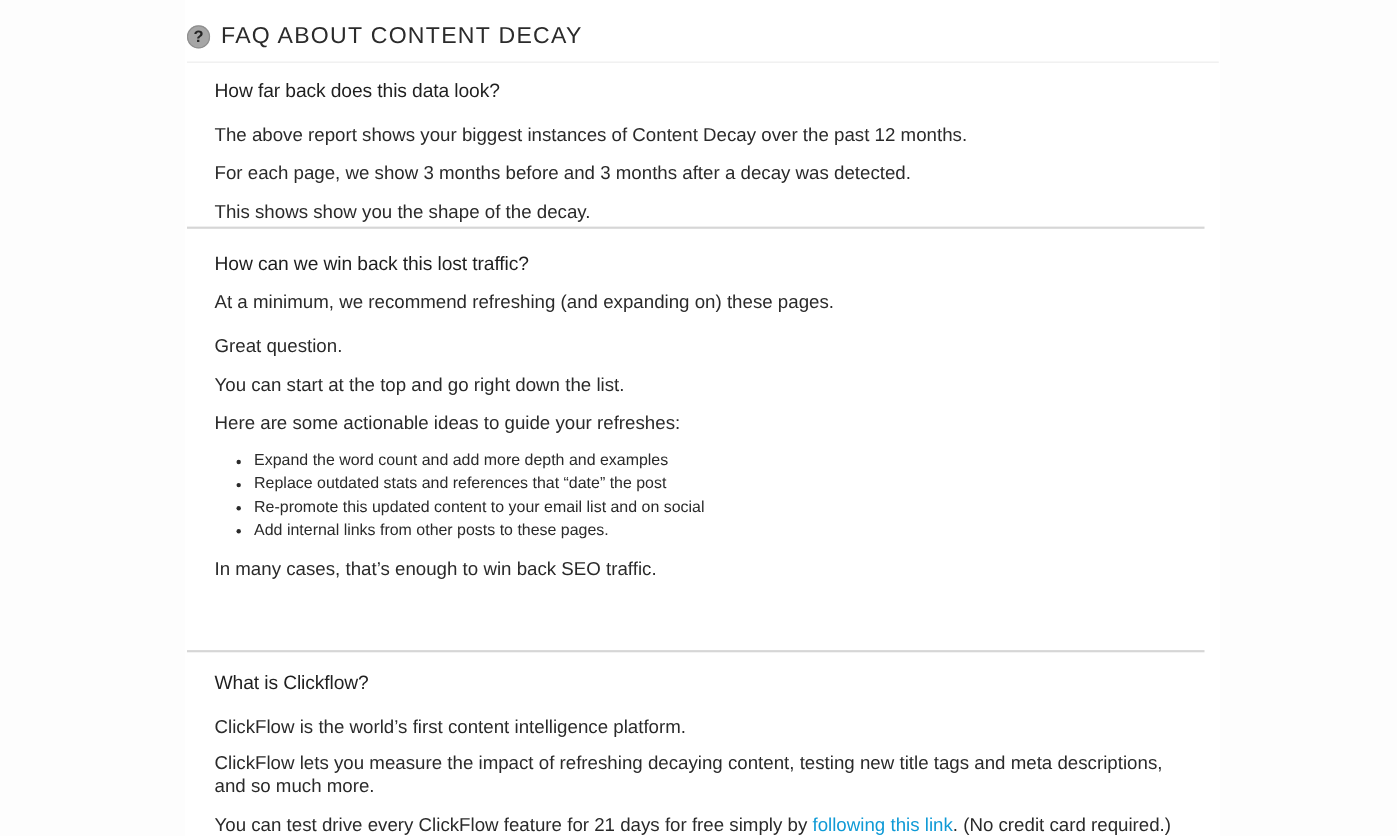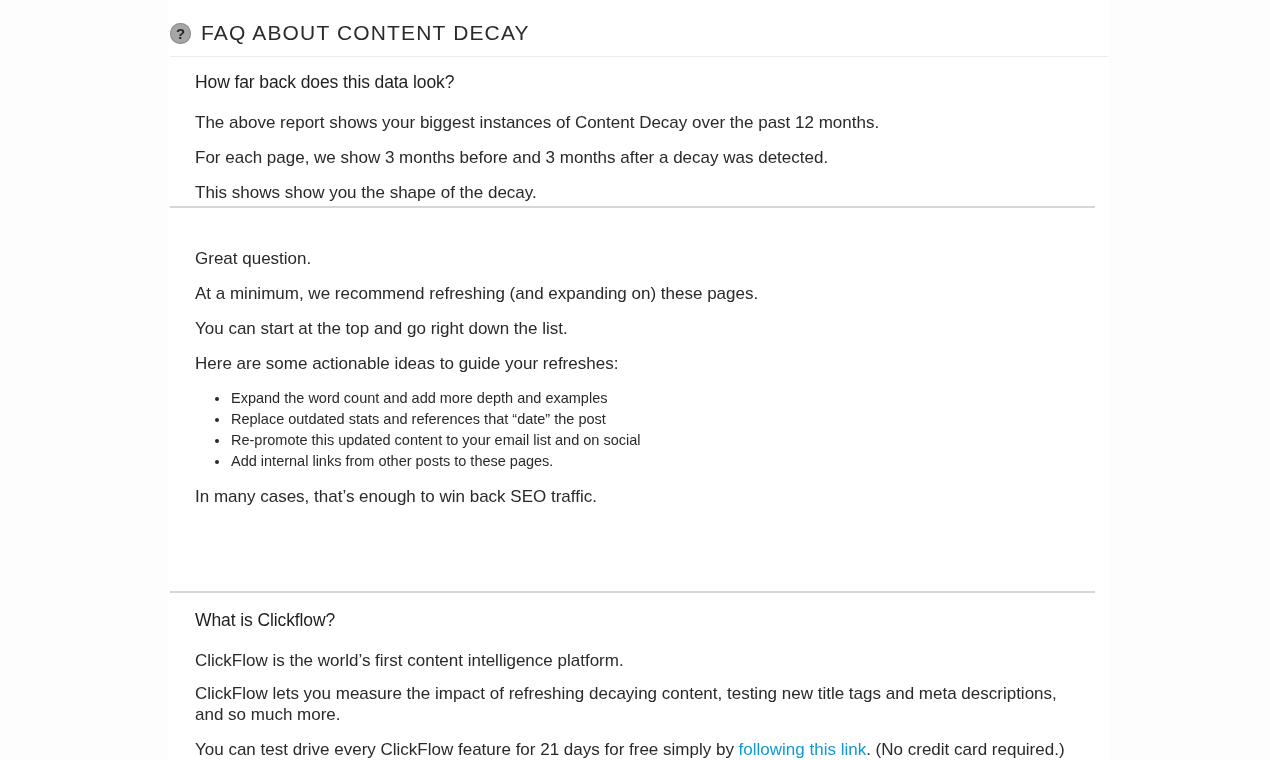--- a/index.html
+++ b/index.html
@@ -164,22 +164,23 @@
     <div class="section" style="top:72px;">
       <h2 class="q">How far back does this data look?</h2>
       <p class="a" style="margin-top:19px;">The above report shows your biggest instances of Content Decay over the past 12 months.</p>
       <p class="a" style="margin-top:14px;">For each page, we show 3 months before and 3 months after a decay was detected.</p>
       <p class="a" style="margin-top:14px;">This shows show you the shape of the decay.</p>
     </div>
 
     <div class="section-rule" style="top:206px;"></div>
 
     <div class="section" style="top:229px;">
+      <h2 class="q">How can we win back this lost traffic?</h2>
+      <p class="a" style="margin-top:14px;">At a minimum, we recommend refreshing (and expanding on) these pages.</p>
       <p class="a" style="margin-top:19px;">Great question.</p>
-      <p class="a" style="margin-top:14px;">At a minimum, we recommend refreshing (and expanding on) these pages.</p>
       <p class="a" style="margin-top:14px;">You can start at the top and go right down the list.</p>
       <p class="a" style="margin-top:14px;">Here are some actionable ideas to guide your refreshes:</p>
 
       <ul class="ideas" style="margin-top:14px;">
         <li>Expand the word count and add more depth and examples</li>
         <li>Replace outdated stats and references that “date” the post</li>
         <li>Re-promote this updated content to your email list and on social</li>
         <li>Add internal links from other posts to these pages.</li>
       </ul>
 

